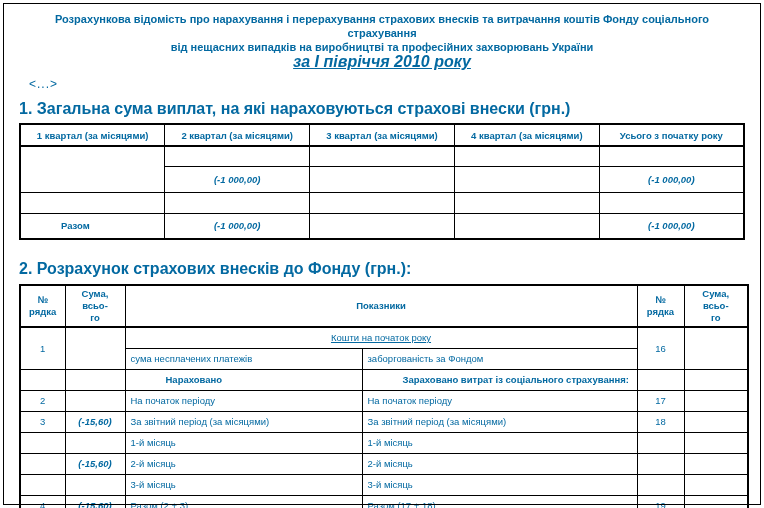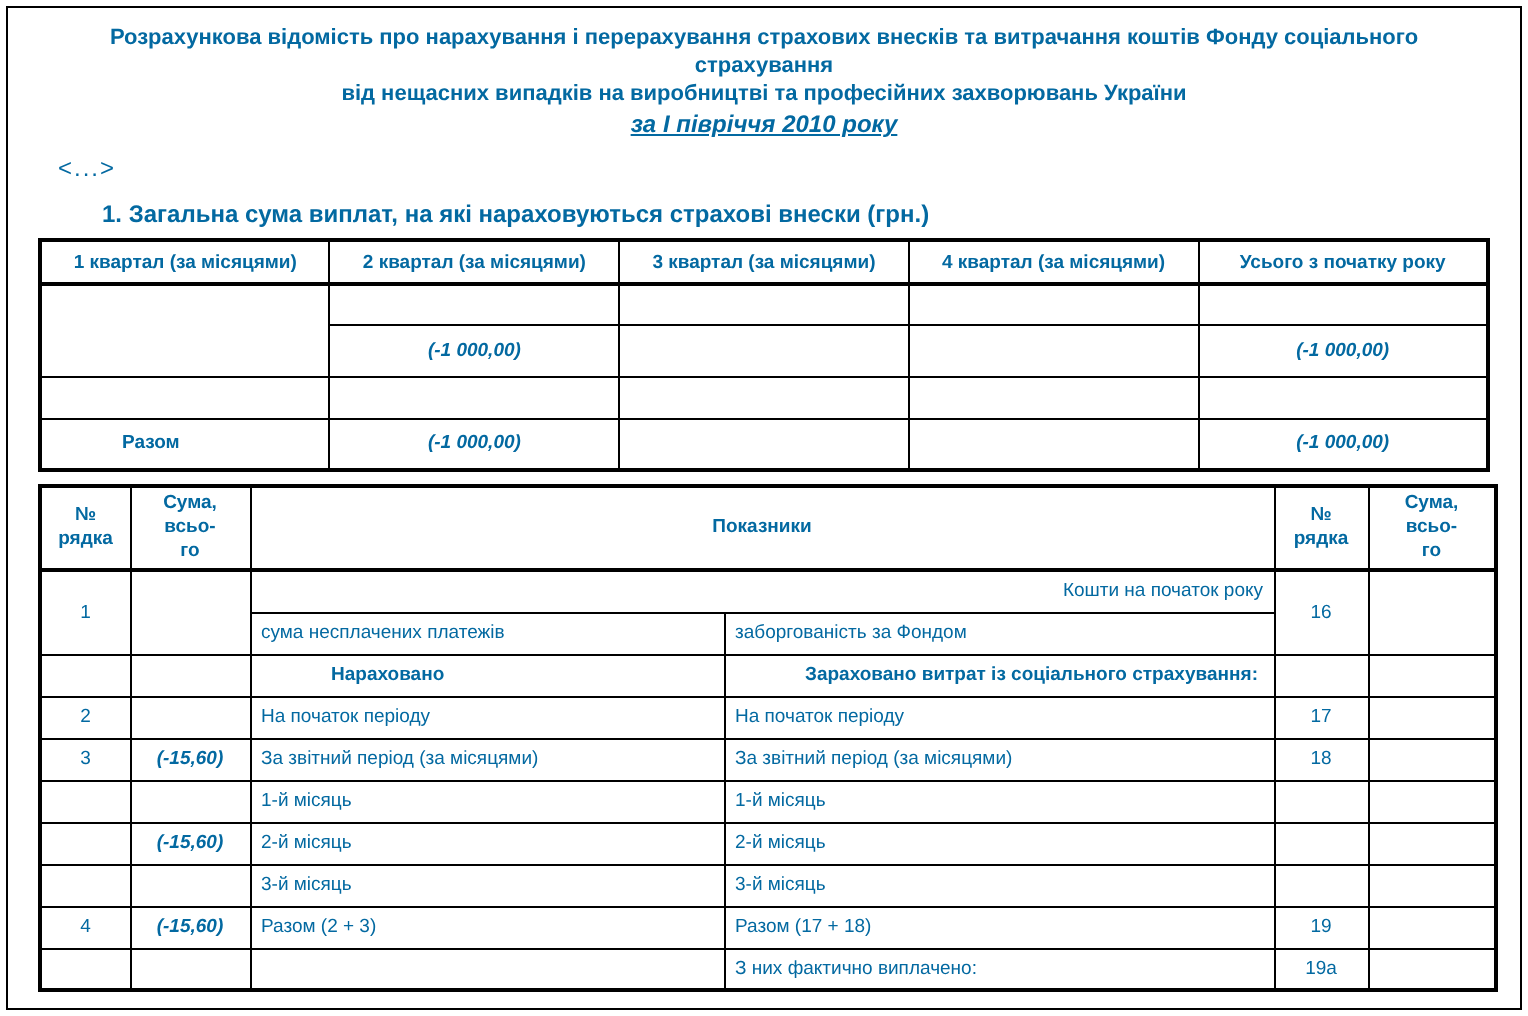--- a/index.html
+++ b/index.html
@@ -16,26 +16,26 @@
     position: absolute;
     inset: 3px;
     border: 1px solid #000;
     pointer-events: none;
   }
   .content { padding: 12px 19px 0 19px; }
 
   .title { text-align: center; font-weight: bold; font-size: 11px; line-height: 14px; }
   .period {
     text-align: center; font-weight: bold; font-style: italic;
-    font-size: 12px; line-height: 14px; text-decoration: underline;
+    font-size: 16px; line-height: 14px; text-decoration: underline;
     margin-top: 1px;
   }
   .omission { font-size: 12px; margin: 8px 0 0 10px; letter-spacing: 1px; }
 
-  .sec-heading { font-weight: bold; font-size: 12px; margin-top: 9px; margin-left: 32px; }
+  .sec-heading { font-weight: bold; font-size: 16px; margin-top: 9px; }
 
   table.t {
     border-collapse: collapse;
     table-layout: fixed;
     width: 100%;
     border: 2px solid #000;
   }
   table.t1 { margin-top: 5px; }
   table.t2 { margin-top: 6px; }
   .t th, .t td {
@@ -55,21 +55,21 @@
 
   .t1 td { height: 21px; }
   .t1 tr.rA td { height: 20px; }
   .t1 tr.rB td { height: 26px; }
   .t1 tr.rD td { height: 26px; }
 
   .t2 td { height: 21px; line-height: 11px; }
 
   td.val { font-style: italic; text-align: center; font-weight: bold; }
   td.num { text-align: center; padding: 2px 2px; }
-  td.ctr { text-align: right; }
+  td.ctr { text-align: center; text-decoration: underline; }
   td.b, .bold { font-weight: bold; padding-left: 40px; }
 
   .gap2 { margin-top: 20px; }
 </style>
 </head>
 <body>
 
 <div class="page">
   <div class="frame"></div>
   <div class="content">
@@ -121,20 +121,21 @@
       <tr class="rD">
         <td class="b">Разом</td>
         <td class="val">(-1 000,00)</td>
         <td></td>
         <td></td>
         <td class="val">(-1 000,00)</td>
       </tr>
     </tbody>
       </table>
 
+    <div class="sec-heading gap2">2. Розрахунок страхових внесків до Фонду (грн.):</div>
 
     <table class="t t2">
       <colgroup>
         <col style="width:45px">
           <col style="width:60px">
           <col style="width:237px">
           <col style="width:275px">
           <col style="width:47px">
           <col style="width:64px">
       </colgroup>

